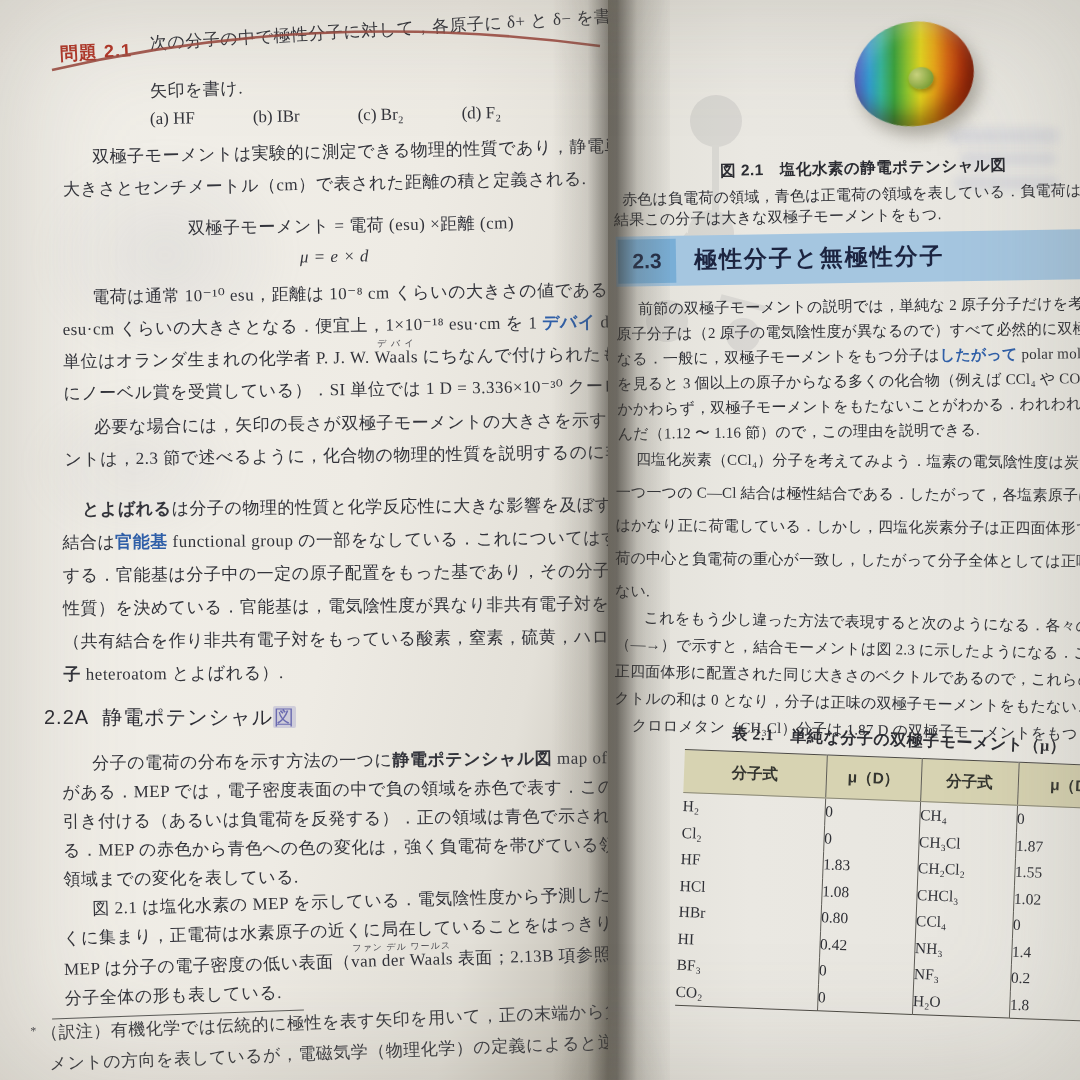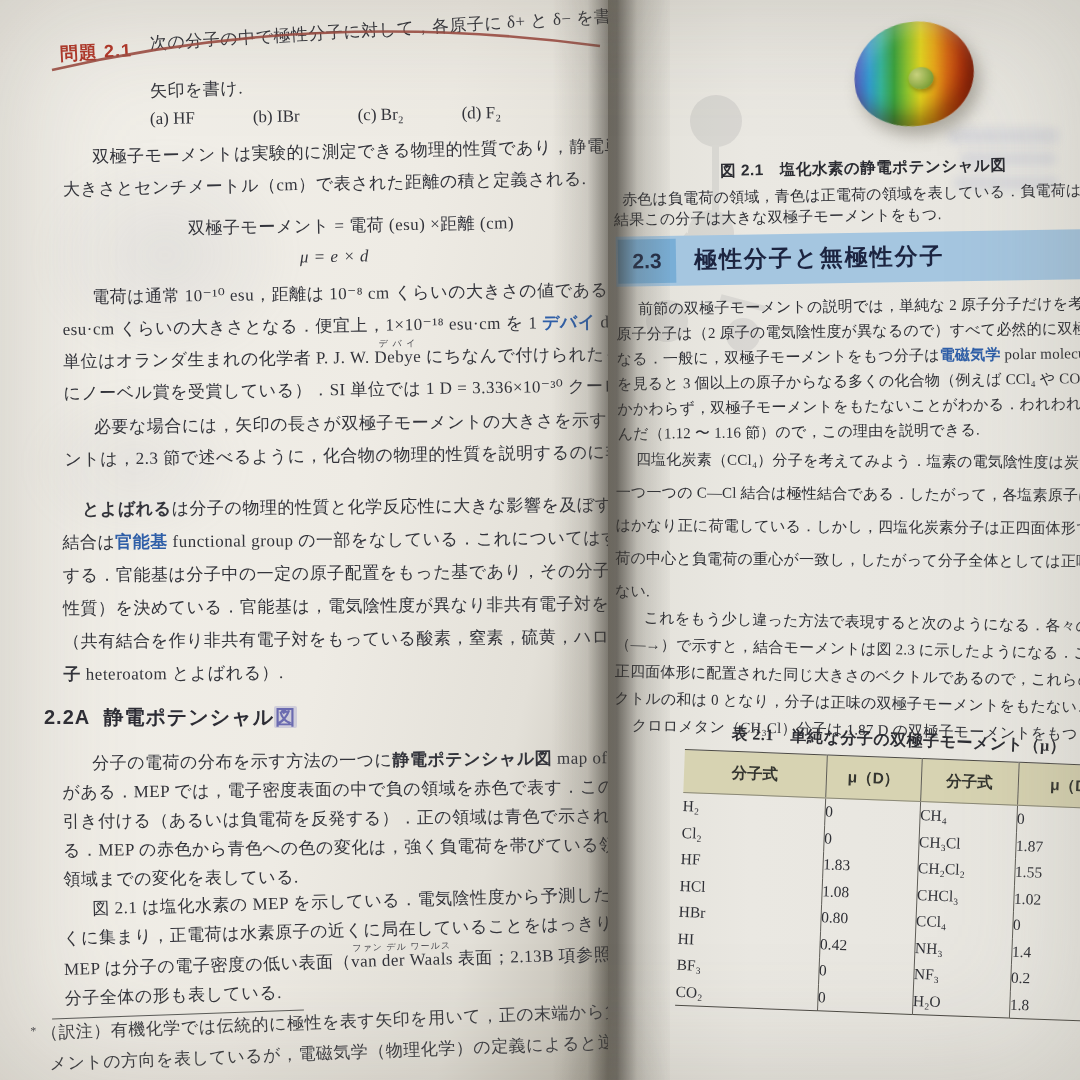--- a/index.html
+++ b/index.html
@@ -28,21 +28,21 @@
   
   .red-curve{position:absolute;left:48px;top:6px;z-index:2;}
   .prob-label{position:absolute;left:60px;top:40px;font-weight:bold;font-size:18px;color:#b23527;
      letter-spacing:1px;transform:rotate(-3deg);}
   .prob-l1{left:150px;top:32px;transform:rotate(-3.4deg);transform-origin:left center;}
   .prob-l2{left:150px;top:78px;transform:rotate(-2deg);}
   .options{position:absolute;left:150px;top:106px;display:flex;gap:58px;transform:rotate(-1deg);
      font-size:17px;}
   .eq1{left:188px;top:214px;transform:rotate(-1deg);}
   .eq2{left:300px;top:247px;font-style:italic;transform:rotate(-1deg);letter-spacing:2px;}
-  .s22a{position:absolute;left:44px;top:704px;font-weight:bold;font-size:20px;color:#2d2d35;letter-spacing:1px;}
+  .s22a{position:absolute;left:44px;top:704px;font-weight:normal;font-size:20px;color:#2d2d35;letter-spacing:1px;}
   .s22a .tail{color:#6b6bb0;background:rgba(100,100,180,.22);border-radius:2px;padding:0 1px;}
   .foot-rule{position:absolute;left:52px;top:1014px;width:252px;border-top:1.3px solid #5a5a58;transform:rotate(-2deg);}
   .footnote{font-size:14.5px;color:#3a3b40;}
   .fmark{position:relative;top:-4px;font-size:12px;margin-right:4px;}
   .cloud{position:absolute;border-radius:50%;filter:blur(7px);pointer-events:none;}
   
   .mep{position:absolute;left:246px;top:22px;width:120px;height:104px;z-index:2;
      border-radius:52% 48% 50% 50% / 55% 50% 52% 45%;transform:rotate(-7deg);
      background:linear-gradient(97deg,#2b2b8e 0%,#2f55c8 7%,#2e9ad0 16%,#35b49a 25%,#3aa13c 35%,#8fc32c 45%,#e3d51e 55%,#e8a818 65%,#d96a12 75%,#c43c0c 86%,#8f1c06 100%);
      box-shadow:inset -8px -12px 20px rgba(60,10,0,.45),inset 6px 8px 14px rgba(255,255,255,.22),5px 10px 16px rgba(100,95,82,.45);}
@@ -101,21 +101,21 @@
       <div class="line" style="left:30px;top:0;">双極子モーメントは実験的に測定できる物理的性質であり，静電単位（esu）で</div>
       <div class="line" style="left:0;top:32px;">大きさとセンチメートル（cm）で表された距離の積と定義される.</div>
     </div>
 
     <div class="line eq1">双極子モーメント = 電荷 (esu) ×距離 (cm)</div>
     <div class="line eq2">μ = e × d</div>
 
     <div class="para" style="left:62px;top:286px;transform:rotate(-0.8deg);">
       <div class="line" style="left:30px;top:0;">電荷は通常 10⁻¹⁰ esu，距離は 10⁻⁸ cm くらいの大きさの値であるので，双極子モ</div>
       <div class="line" style="left:0;top:32px;"><span>esu·cm くらいの大きさとなる．便宜上，1×10⁻¹⁸ esu·cm を 1 </span><span class="blue">デバイ</span><span> debye と</span></div>
-      <div class="line" style="left:0;top:64px;"><span>単位はオランダ生まれの化学者 P. J. W. </span><span class="ruby"><span>Debye</span><span class="rt">デ バ イ</span></span><span> にちなんで付けられたものであ</span></div>
+      <div class="line" style="left:0;top:64px;"><span>単位はオランダ生まれの化学者 P. J. W. </span><span class="ruby"><span>Waals</span><span class="rt">デ バ イ</span></span><span> にちなんで付けられたものであ</span></div>
       <div class="line" style="left:0;top:96px;">にノーベル賞を受賞している）．SI 単位では 1 D = 3.336×10⁻³⁰ クーロンメートル</div>
       <div class="line" style="left:30px;top:130px;">必要な場合には，矢印の長さが双極子モーメントの大きさを示すのに用いられ</div>
       <div class="line" style="left:0;top:162px;">ントは，2.3 節で述べるように，化合物の物理的性質を説明するのに非常に有用</div>
     </div>
 
     <div class="para" style="left:62px;top:498px;transform:rotate(-0.5deg);">
       <div class="line" style="left:20px;top:0;"><span class="bold">とよばれる</span><span>は分子の物理的性質と化学反応性に大きな影響を及ぼす．多くの</span></div>
       <div class="line" style="left:0;top:33px;"><span>結合は</span><span class="blue">官能基</span><span> functional group の一部をなしている．これについてはすぐに 2.</span></div>
       <div class="line" style="left:0;top:66px;">する．官能基は分子中の一定の原子配置をもった基であり，その分子の官能性</div>
       <div class="line" style="left:0;top:99px;">性質）を決めている．官能基は，電気陰性度が異なり非共有電子対をもつ原子</div>
@@ -173,21 +173,21 @@
     <div class="line figcap" style="left:6px;top:208px;transform:rotate(-1deg);">結果この分子は大きな双極子モーメントをもつ.</div>
 
     <div class="band gothic">
       <div class="num">2.3</div>
       <div class="ttl">極性分子と無極性分子</div>
     </div>
 
     <div class="para" style="left:8px;top:300px;transform:rotate(-0.7deg);">
       <div class="line" style="left:22px;top:0;">前節の双極子モーメントの説明では，単純な 2 原子分子だけを考えた</div>
       <div class="line" style="left:0;top:25px;">原子分子は（2 原子の電気陰性度が異なるので）すべて必然的に双極子モ</div>
-      <div class="line" style="left:0;top:50px;"><span>なる．一般に，双極子モーメントをもつ分子は</span><span class="blue">電磁気学</span><span> polar molecule</span></div>
+      <div class="line" style="left:0;top:50px;"><span>なる．一般に，双極子モーメントをもつ分子は</span><span class="blue">したがって</span><span> polar molecule</span></div>
       <div class="line" style="left:0;top:75px;">を見ると 3 個以上の原子からなる多くの化合物（例えば CCl₄ や CO₂）が</div>
       <div class="line" style="left:0;top:100px;">かかわらず，双極子モーメントをもたないことがわかる．われわれはす</div>
       <div class="line" style="left:0;top:125px;">んだ（1.12 〜 1.16 節）ので，この理由を説明できる.</div>
     </div>
 
     <div class="para" style="left:8px;top:450px;transform:rotate(0.4deg);">
       <div class="line" style="left:20px;top:0;">四塩化炭素（CCl₄）分子を考えてみよう．塩素の電気陰性度は炭素よ</div>
       <div class="line" style="left:0;top:33px;">一つ一つの C—Cl 結合は極性結合である．したがって，各塩素原子は</div>
       <div class="line" style="left:0;top:66px;">はかなり正に荷電している．しかし，四塩化炭素分子は正四面体形であ</div>
       <div class="line" style="left:0;top:99px;">荷の中心と負電荷の重心が一致し，したがって分子全体としては正味の</div>

